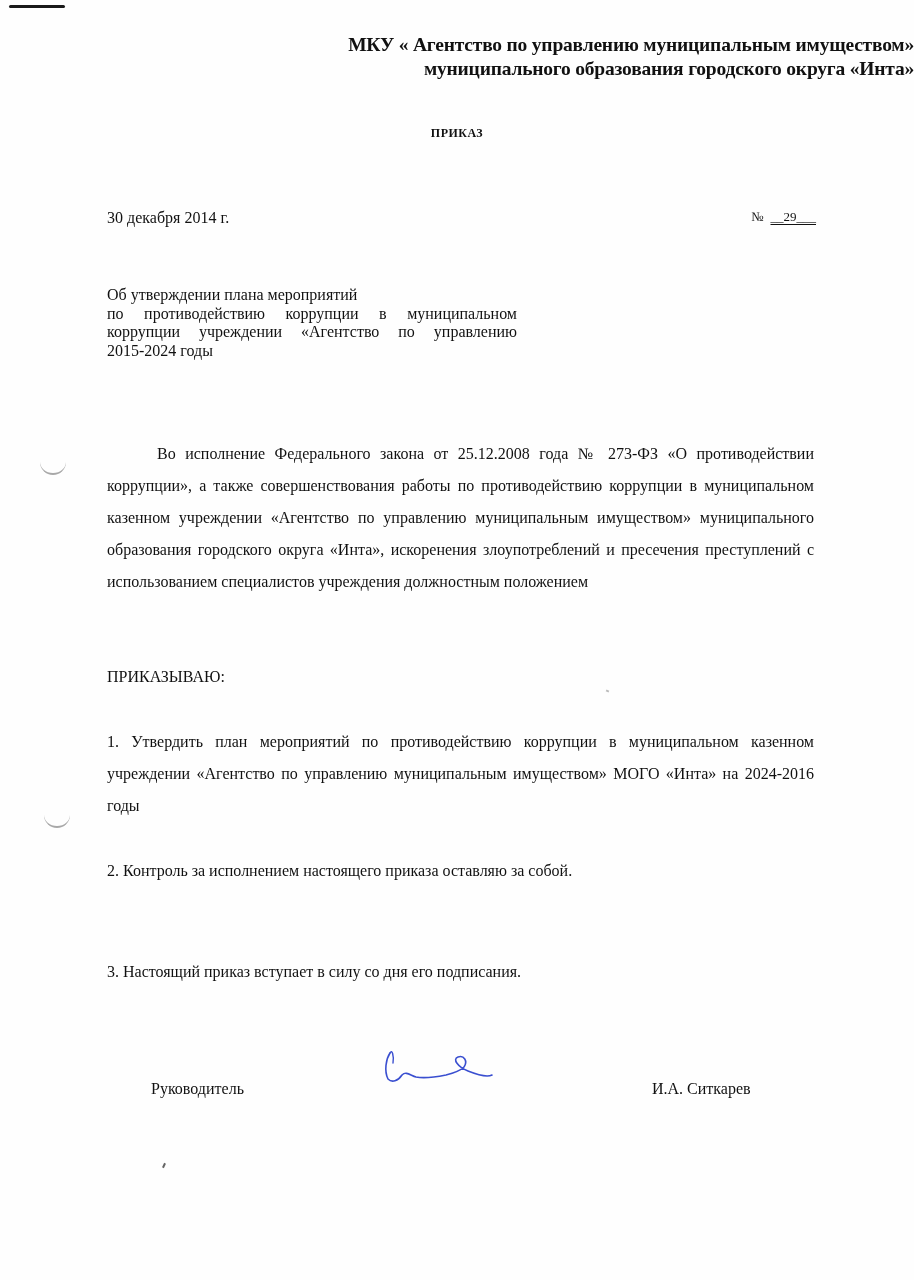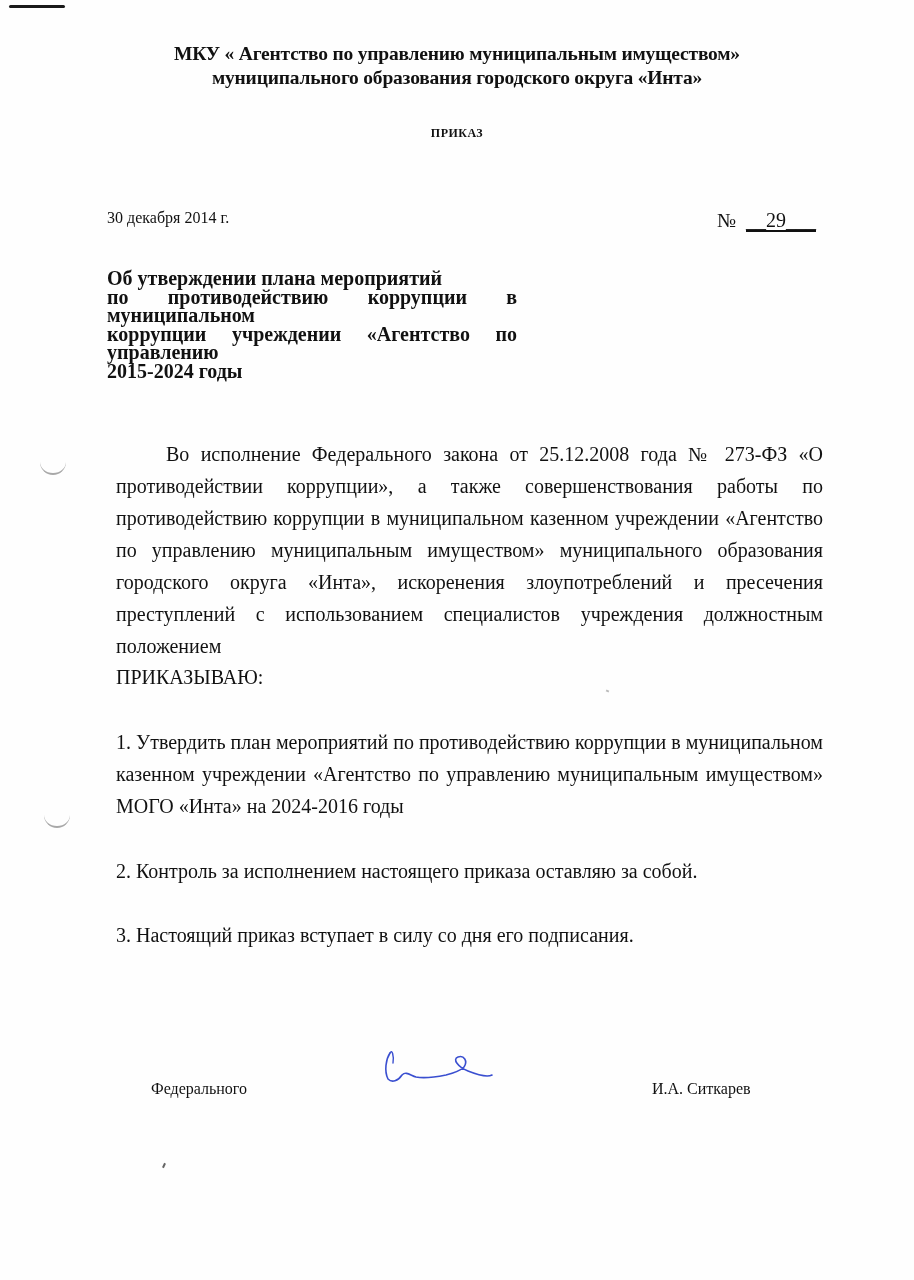--- a/index.html
+++ b/index.html
@@ -43,26 +43,25 @@
       transform: rotate(25deg);
     }
     .speck.s1 { left: 163px; top: 1163px; }
     .speck.s2 { left: 606px; top: 690px; width: 3px; height: 2px; background:#bbb; }
 
     .header {
       position: absolute;
       left: 0;
       top: 33px;
       width: 914px;
-      text-align: center;
+      text-align: right;
       font-weight: bold;
       font-size: 19.5px;
       line-height: 24px;
       letter-spacing: -0.2px;
-      margin-top: 9px;
     }
     .title {
       position: absolute;
       left: 0;
       top: 126px;
       width: 914px;
       text-align: center;
       font-weight: bold;
       font-size: 12px;
       letter-spacing: 0.5px;
@@ -70,54 +69,52 @@
     .date {
       position: absolute;
       left: 107px;
       top: 209px;
       font-size: 16px;
     }
     .number {
       position: absolute;
       right: 98px;
       top: 209px;
-      font-size: 20px;
+      font-size: 13px;
       white-space: pre;
     }
     .number .num-value {
       text-decoration: underline;
       text-underline-offset: 3px;
     }
     .subject {
       position: absolute;
       left: 107px;
-      top: 269px;
+      top: 286px;
       width: 410px;
-      font-size: 20px;
+      font-size: 16px;
       line-height: 18.5px;
       text-align: justify;
-      font-weight: bold;
     }
     .subject div { text-align: justify; text-align-last: justify; }
     .subject div.first, .subject div.last { text-align-last: left; }
 
     .para {
       position: absolute;
       left: 107px;
       width: 707px;
-      font-size: 20px;
+      font-size: 16px;
       line-height: 32px;
       text-align: justify;
-      margin-left: 9px;
     }
     .intro { top: 438px; text-indent: 50px; }
     .order-word { top: 661px; }
     .item1 { top: 726px; }
     .item2 { top: 855px; }
-    .item3 { top: 919px; }
+    .item3 { top: 956px; }
 
     .signature-row {
       position: absolute;
       left: 0;
       top: 1080px;
       width: 914px;
       font-size: 16px;
     }
     .position {
       position: absolute;
@@ -170,15 +167,15 @@
 <div class="para item1">1. Утвердить план мероприятий по противодействию коррупции в муниципальном казенном учреждении «Агентство по управлению муниципальным имуществом» МОГО «Инта» на 2024-2016 годы</div>
 <div class="para item2">2. Контроль за исполнением настоящего приказа оставляю за собой.</div>
 <div class="para item3">3. Настоящий приказ вступает в силу со дня его подписания.</div>
 
 <svg class="signature" viewBox="0 0 120 40">
   <path d="M10 8 C6 14, 4 26, 8 34 C12 38, 18 36, 22 30 C26 26, 30 30, 36 32 C46 34, 56 32, 66 30 C74 28, 80 26, 84 22 C88 16, 84 10, 78 12 C72 14, 78 22, 88 26 C98 30, 108 32, 112 30" fill="none" stroke="#3a4fd0" stroke-width="1.6" stroke-linecap="round" stroke-linejoin="round"></path>
   <path d="M10 8 C12 4, 14 10, 13 18" fill="none" stroke="#3a4fd0" stroke-width="1.4" stroke-linecap="round"></path>
 </svg>
 
 <div class="signature-row">
-  <span class="position">Федерального</span>
+  <span class="position">Руководитель</span>
   <span class="signer">И.А. Ситкарев</span>
 </div>
 
 </body></html>

